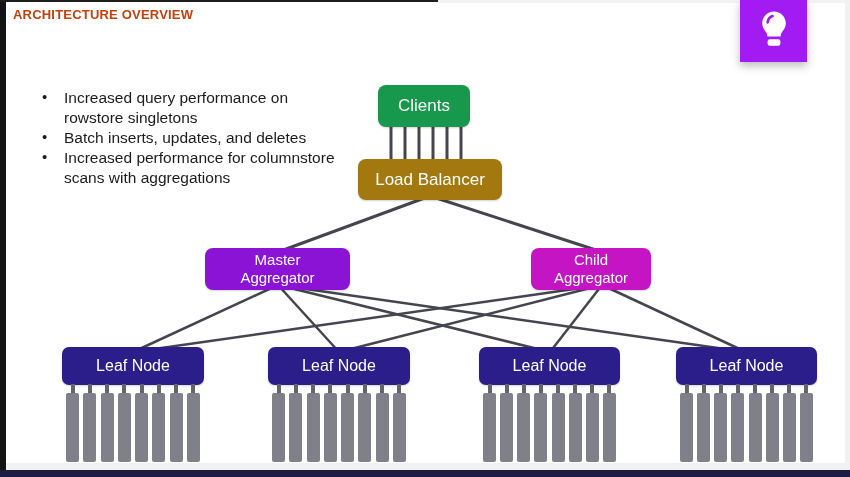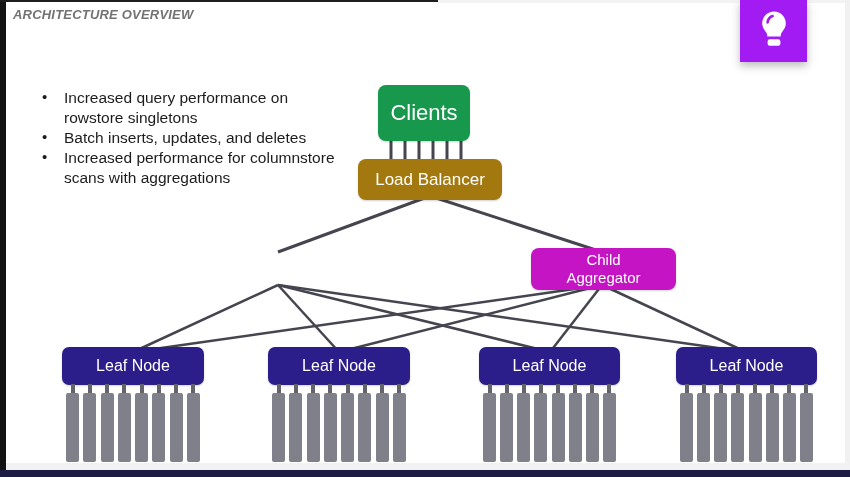--- a/index.html
+++ b/index.html
@@ -41,24 +41,24 @@
   .bullets li::before{content:"\2022";position:absolute;left:4px;top:-1px;font-size:15px;}
 
   
   .lines{position:absolute;left:0;top:0;z-index:1;pointer-events:none;}
   .node{
     position:absolute;z-index:2;color:#ffffff;display:flex;align-items:center;
     justify-content:center;text-align:center;border-radius:8px;
     box-shadow:0 1px 2px rgba(0,0,0,.18);
   }
   .node .lbl{display:block;}
-  .n-clients{left:378px;top:85px;width:92px;height:56px;font-size:22px;}
+  .n-clients{left:378px;top:85px;width:92px;height:42px;font-size:17px;}
   .n-lb{left:358px;top:159px;width:144px;height:41px;font-size:17px;}
   .n-master{left:205px;top:248px;width:145px;height:42px;font-size:15px;line-height:18px;}
-  .n-child{left:531px;top:248px;width:145px;height:42px;font-size:15px;line-height:18px;}
+  .n-child{left:531px;top:248px;width:120px;height:42px;font-size:15px;line-height:18px;}
   .n-master .lbl,.n-child .lbl{max-width:92px;margin:0 auto;}
   .n-leaf{top:347px;height:38px;font-size:16px;border-radius:7px;}
   .leaf-1{left:62px;width:142px;}
   .leaf-2{left:268px;width:142px;}
   .leaf-3{left:479px;width:141px;}
   .leaf-4{left:676px;width:141px;}
 
   
   .pin-row{
     position:absolute;top:384px;height:78px;display:flex;z-index:2;
@@ -102,21 +102,21 @@
     </g>
   </svg>
 
   <div class="left-bar"></div>
   <div class="top-line-dark"></div>
   <div class="top-line-light"></div>
   <div class="right-strip"></div>
   <div class="bottom-light"></div>
   <div class="bottom-bar" style="background-color: rgb(28, 28, 68);"></div>
 
-  <div class="eyebrow" style="color: #737373; font-style: italic;">ARCHITECTURE OVERVIEW</div>
+  <div class="eyebrow" style="color: #c2410c;">ARCHITECTURE OVERVIEW</div>
 
   <div class="badge" style="background-color: rgb(162, 27, 242);">
     <span>
       <svg width="36" height="40" viewBox="0 0 34 40">
         <path fill="#ffffff" d="M17 2.5c6.6 0 11.8 5.2 11.8 11.7c0 4.4-2.4 6.7-3.9 9.1c-.9 1.4-1.2 2.6-1.2 4.1H10.3c0-1.5-.3-2.7-1.2-4.1c-1.5-2.4-3.9-4.7-3.9-9.1C5.2 7.7 10.4 2.5 17 2.5z"></path>
         <path fill="none" stroke-width="2.6" stroke-linecap="round" d="M10.6 13.4c.4-3 2.4-5.4 5-6.3" stroke="#a21bf2"></path>
         <rect fill="#ffffff" x="10.6" y="30.2" width="12.8" height="6.6" rx="2.2"></rect>
       </svg>
     </span>
   </div>
@@ -128,20 +128,23 @@
     </ul>
 
   <div class="node n-clients" style="background-color: rgb(23, 152, 77);">
     <span class="lbl">Clients</span>
   </div>
 
   <div class="node n-lb" style="background-color: rgb(163, 121, 15);">
     <span class="lbl">Load Balancer</span>
   </div>
 
+  <div class="node n-master" style="background-color: rgb(138, 19, 214);">
+    <span class="lbl">Master Aggregator</span>
+  </div>
 
   <div class="node n-child" style="background-color: rgb(196, 20, 196);">
     <span class="lbl">Child Aggregator</span>
   </div>
 
   <div class="node n-leaf leaf-1" style="background-color: rgb(43, 29, 138);">
     <span class="lbl">Leaf Node</span>
   </div>
   <div class="node n-leaf leaf-2" style="background-color: rgb(43, 29, 138);">
     <span class="lbl">Leaf Node</span>

